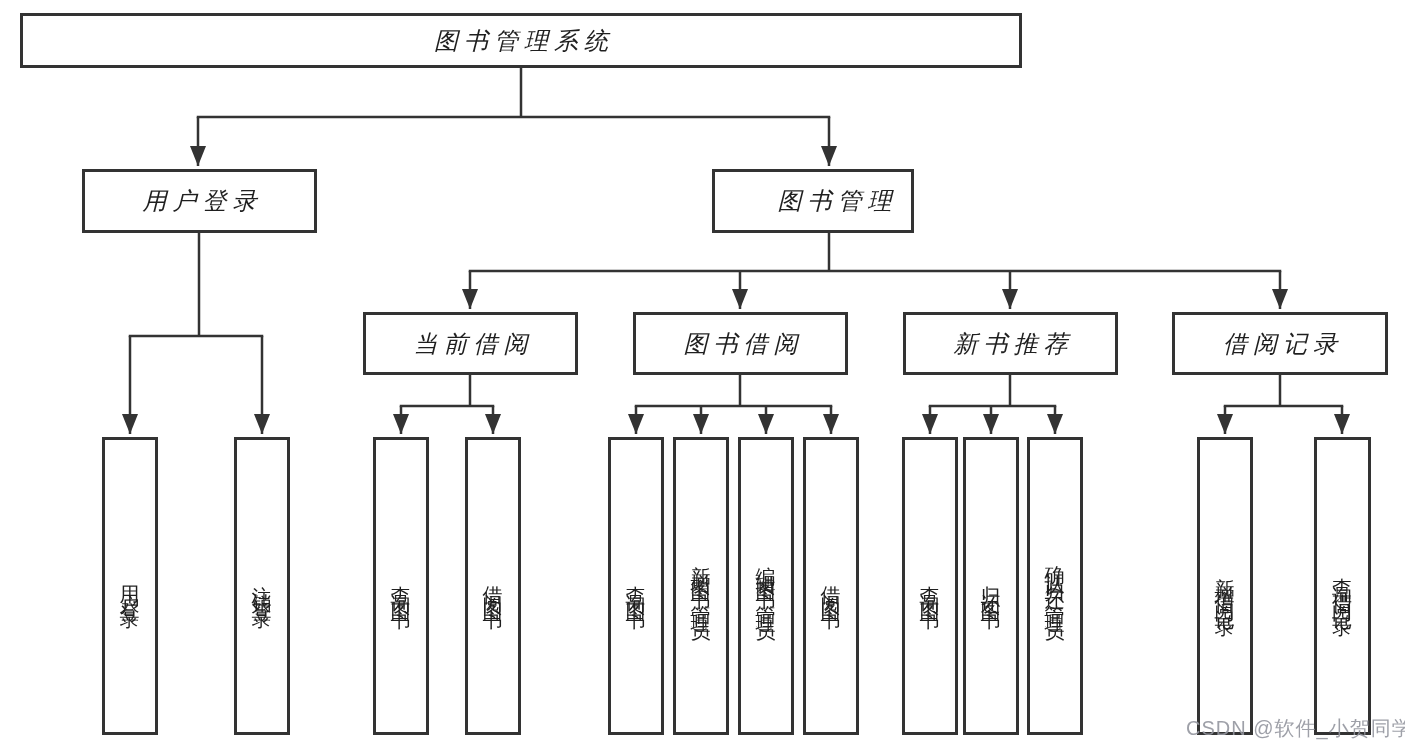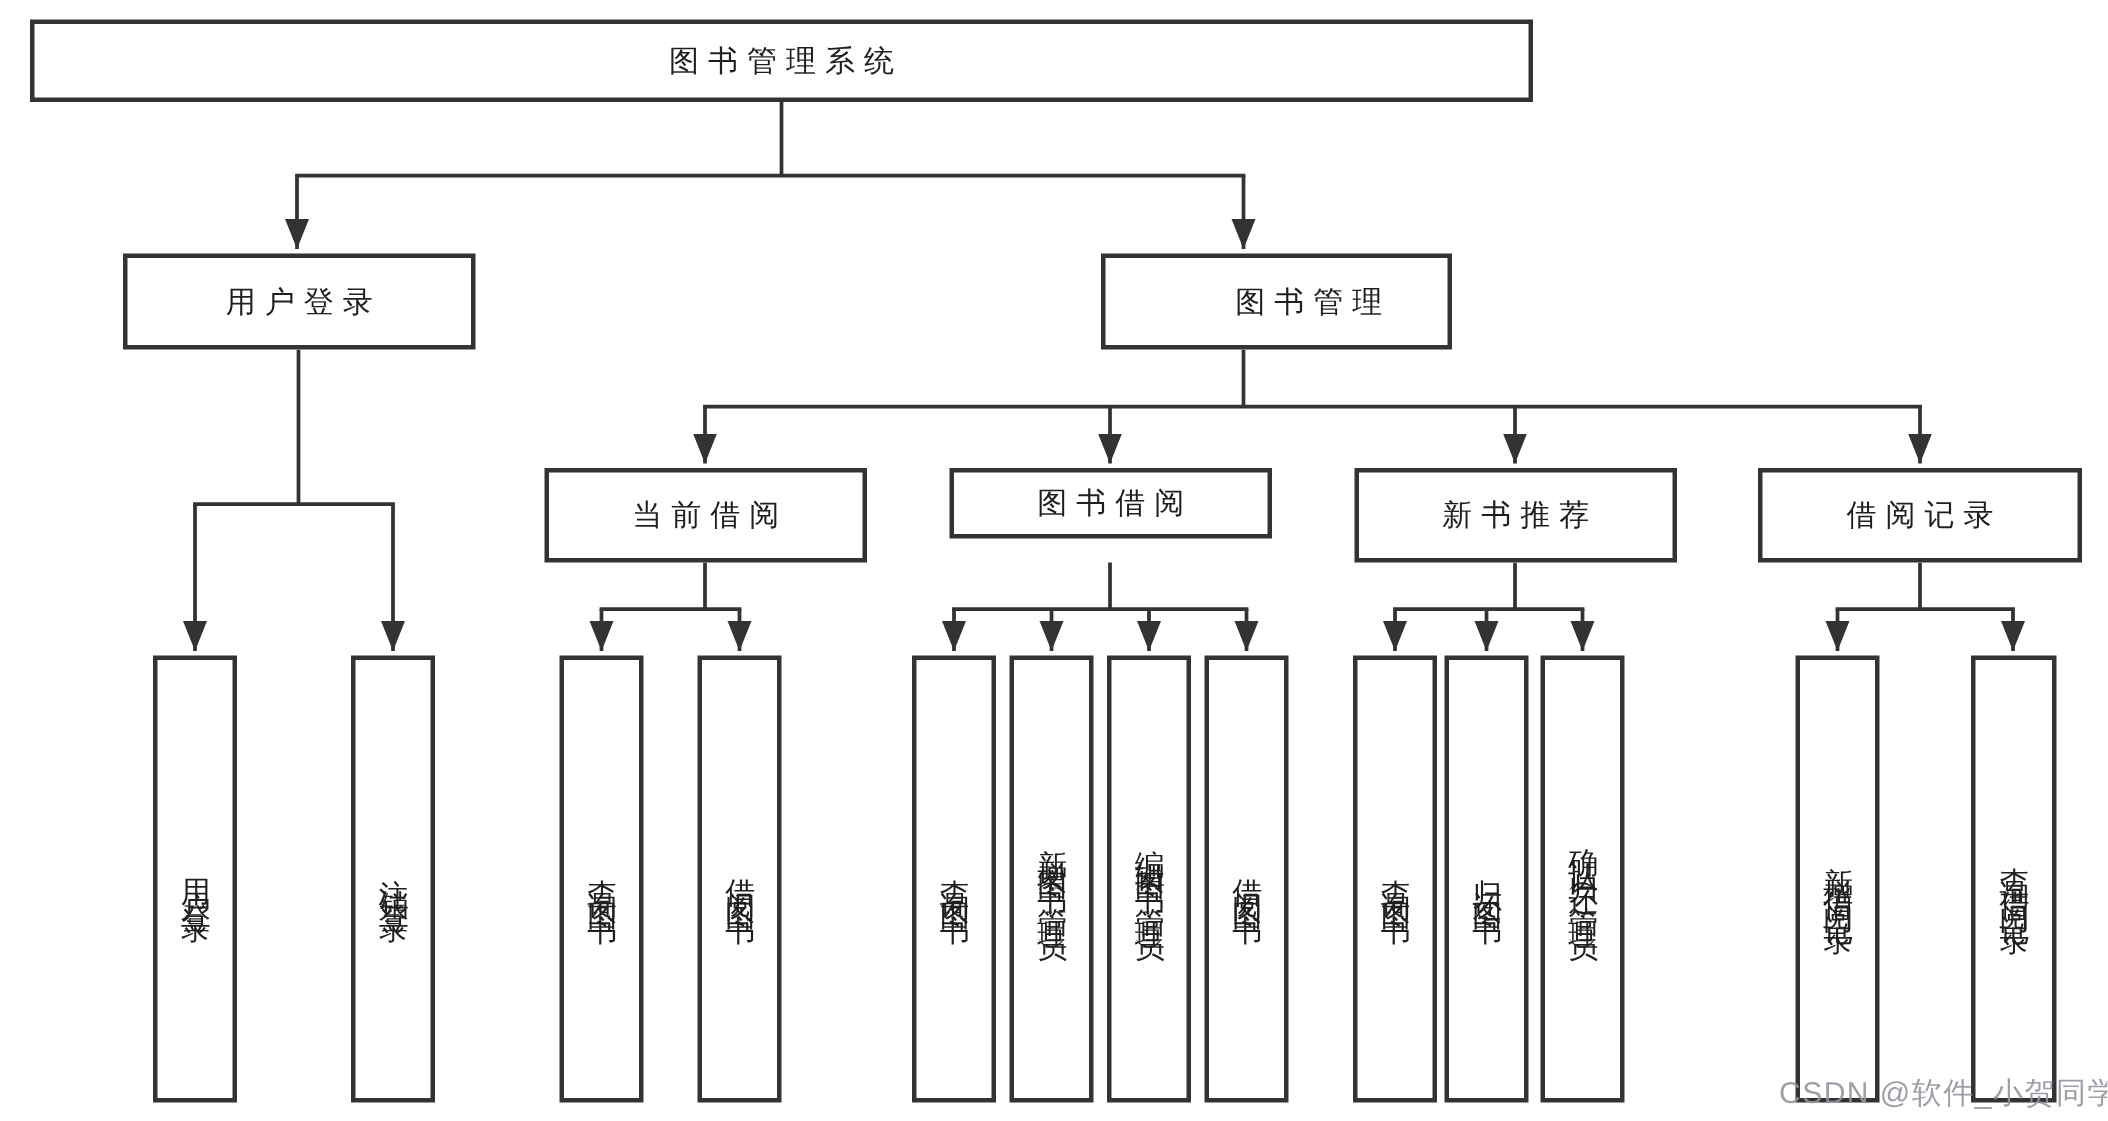--- a/index.html
+++ b/index.html
@@ -27,24 +27,25 @@
     position: absolute;
     box-sizing: border-box;
     border: 3px solid #333333;
     background: #ffffff;
     display: flex;
     align-items: center;
     justify-content: center;
     color: #1f1f1f;
   }
   .hbox span {
-    font-size: 20px;
+    font-size: 24px;
     letter-spacing: 6px;
     white-space: nowrap;
     margin-right: -6px; 
+    font-style: italic;
   }
   .vbox span {
     writing-mode: vertical-rl;
     text-orientation: mixed;
     font-size: 20px;
     letter-spacing: 8px;
     line-height: 1.0;
     white-space: nowrap;
   }
   .watermark {
@@ -113,28 +114,28 @@
     </g>
   </svg>
 
   <div class="node hbox" style="left:20px; top:13px; width:1002px; height:55px;">
     <span>图书管理系统</span>
   </div>
 
   <div class="node hbox" style="left:82px; top:169px; width:235px; height:64px;">
     <span>用户登录</span>
   </div>
-  <div class="node hbox" style="left:734px; top:169px; width:234px; height:64px;padding-left:43px;">
+  <div class="node hbox" style="left:712px; top:169px; width:202px; height:64px;padding-left:43px;">
     <span>图书管理</span>
   </div>
 
   <div class="node hbox" style="left:363px; top:312px; width:215px; height:63px;">
     <span>当前借阅</span>
   </div>
-  <div class="node hbox" style="left:633px; top:312px; width:215px; height:47px;">
+  <div class="node hbox" style="left:633px; top:312px; width:215px; height:63px;">
     <span>图书借阅</span>
   </div>
   <div class="node hbox" style="left:903px; top:312px; width:215px; height:63px;">
     <span>新书推荐</span>
   </div>
   <div class="node hbox" style="left:1172px; top:312px; width:216px; height:63px;">
     <span>借阅记录</span>
   </div>
 
   <div class="node vbox" style="left:102px; top:437px; width:56px; height:298px;">

